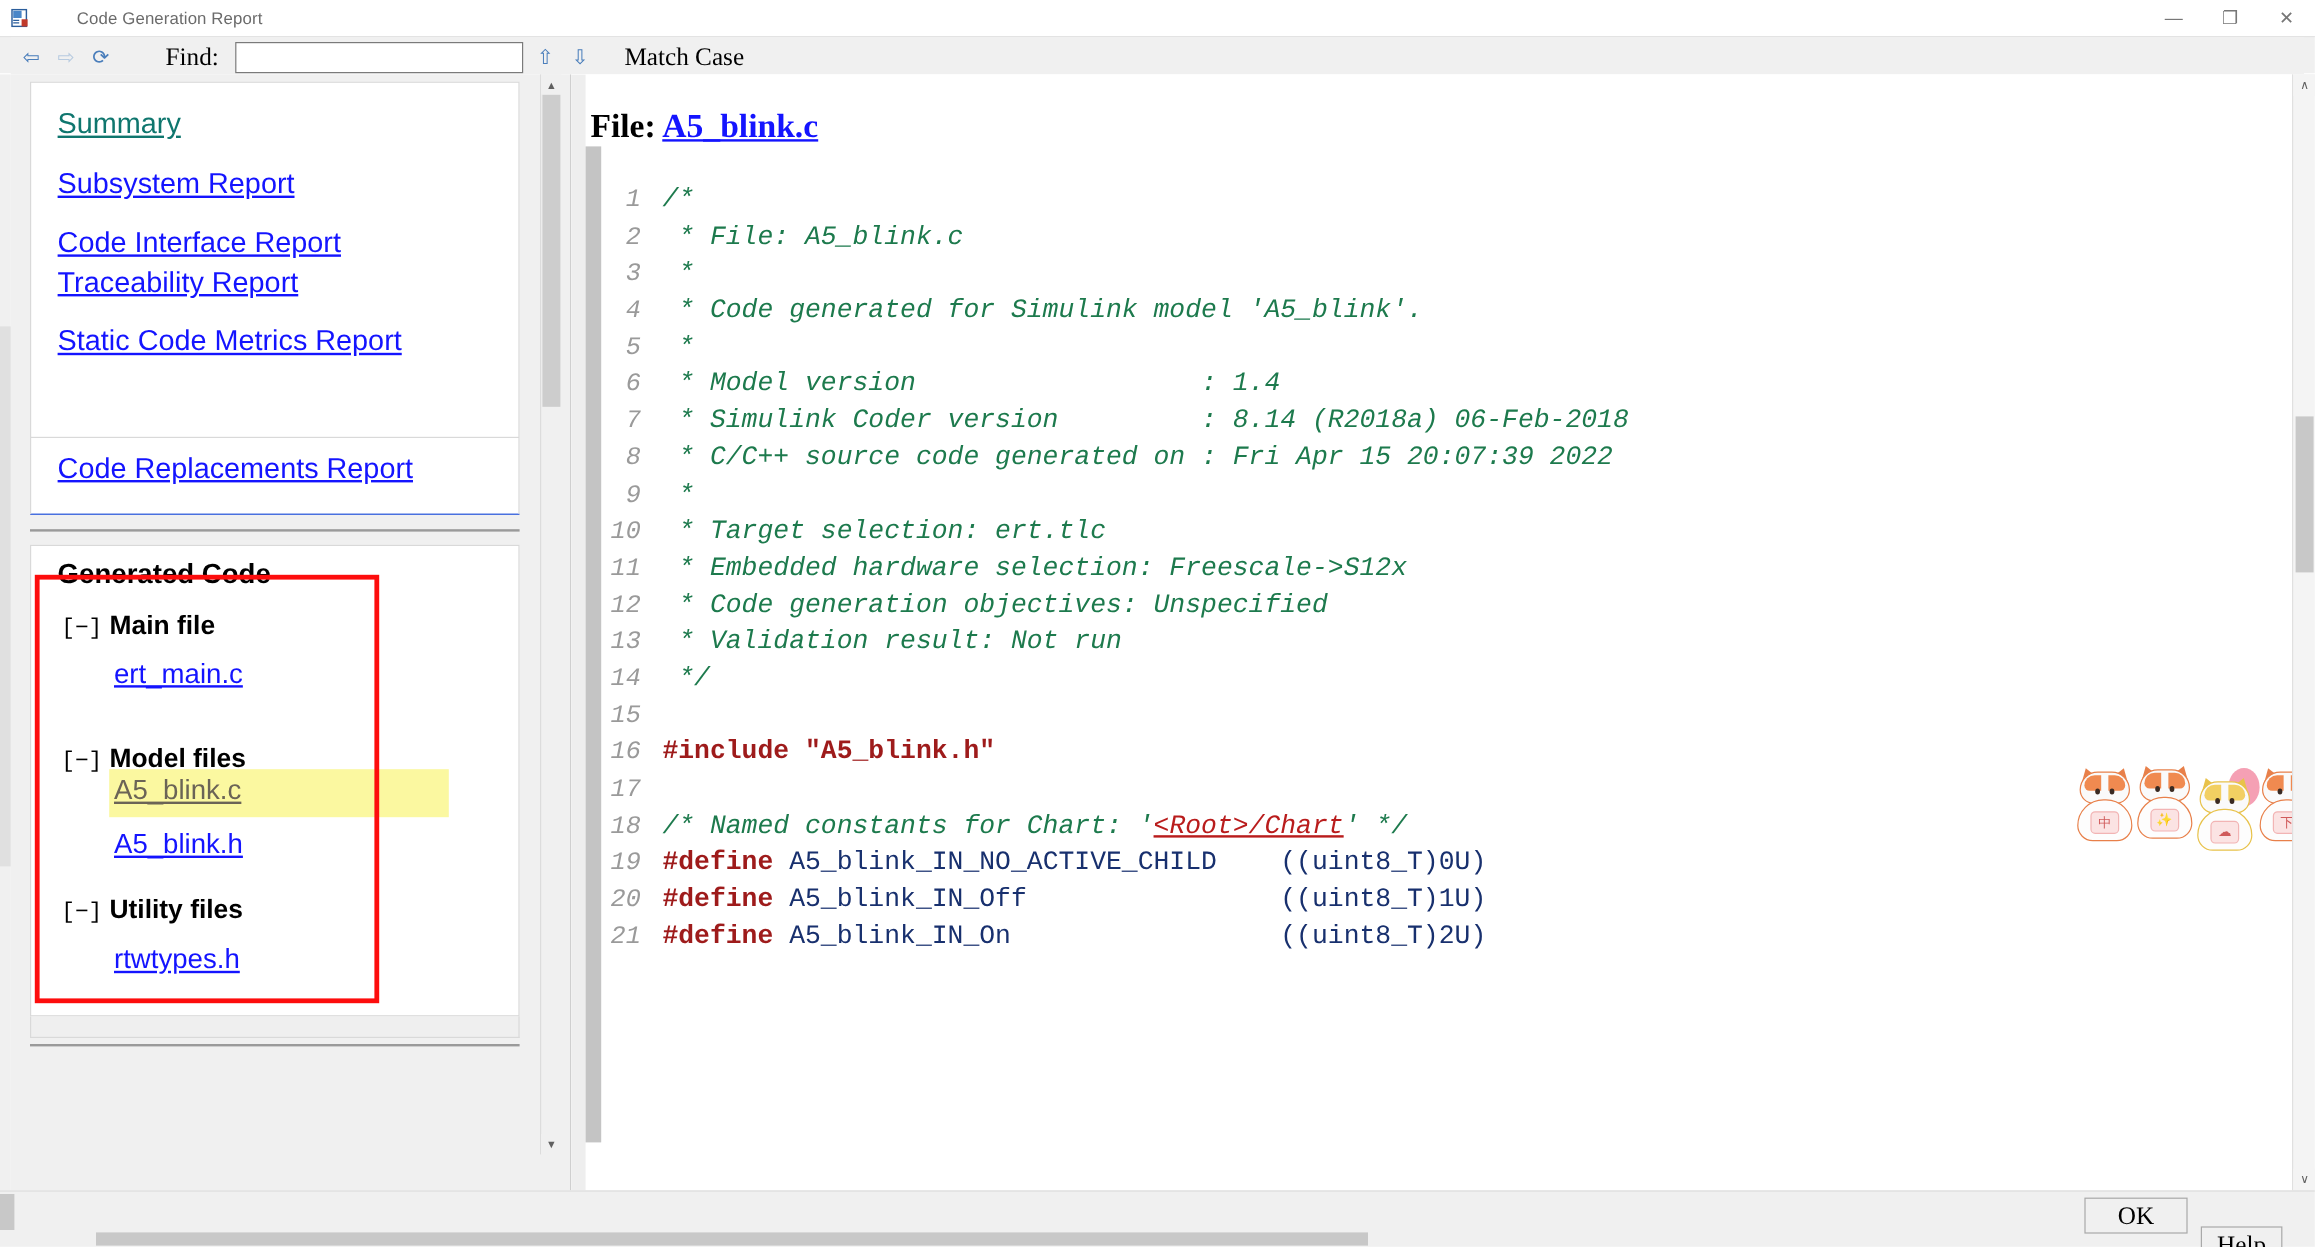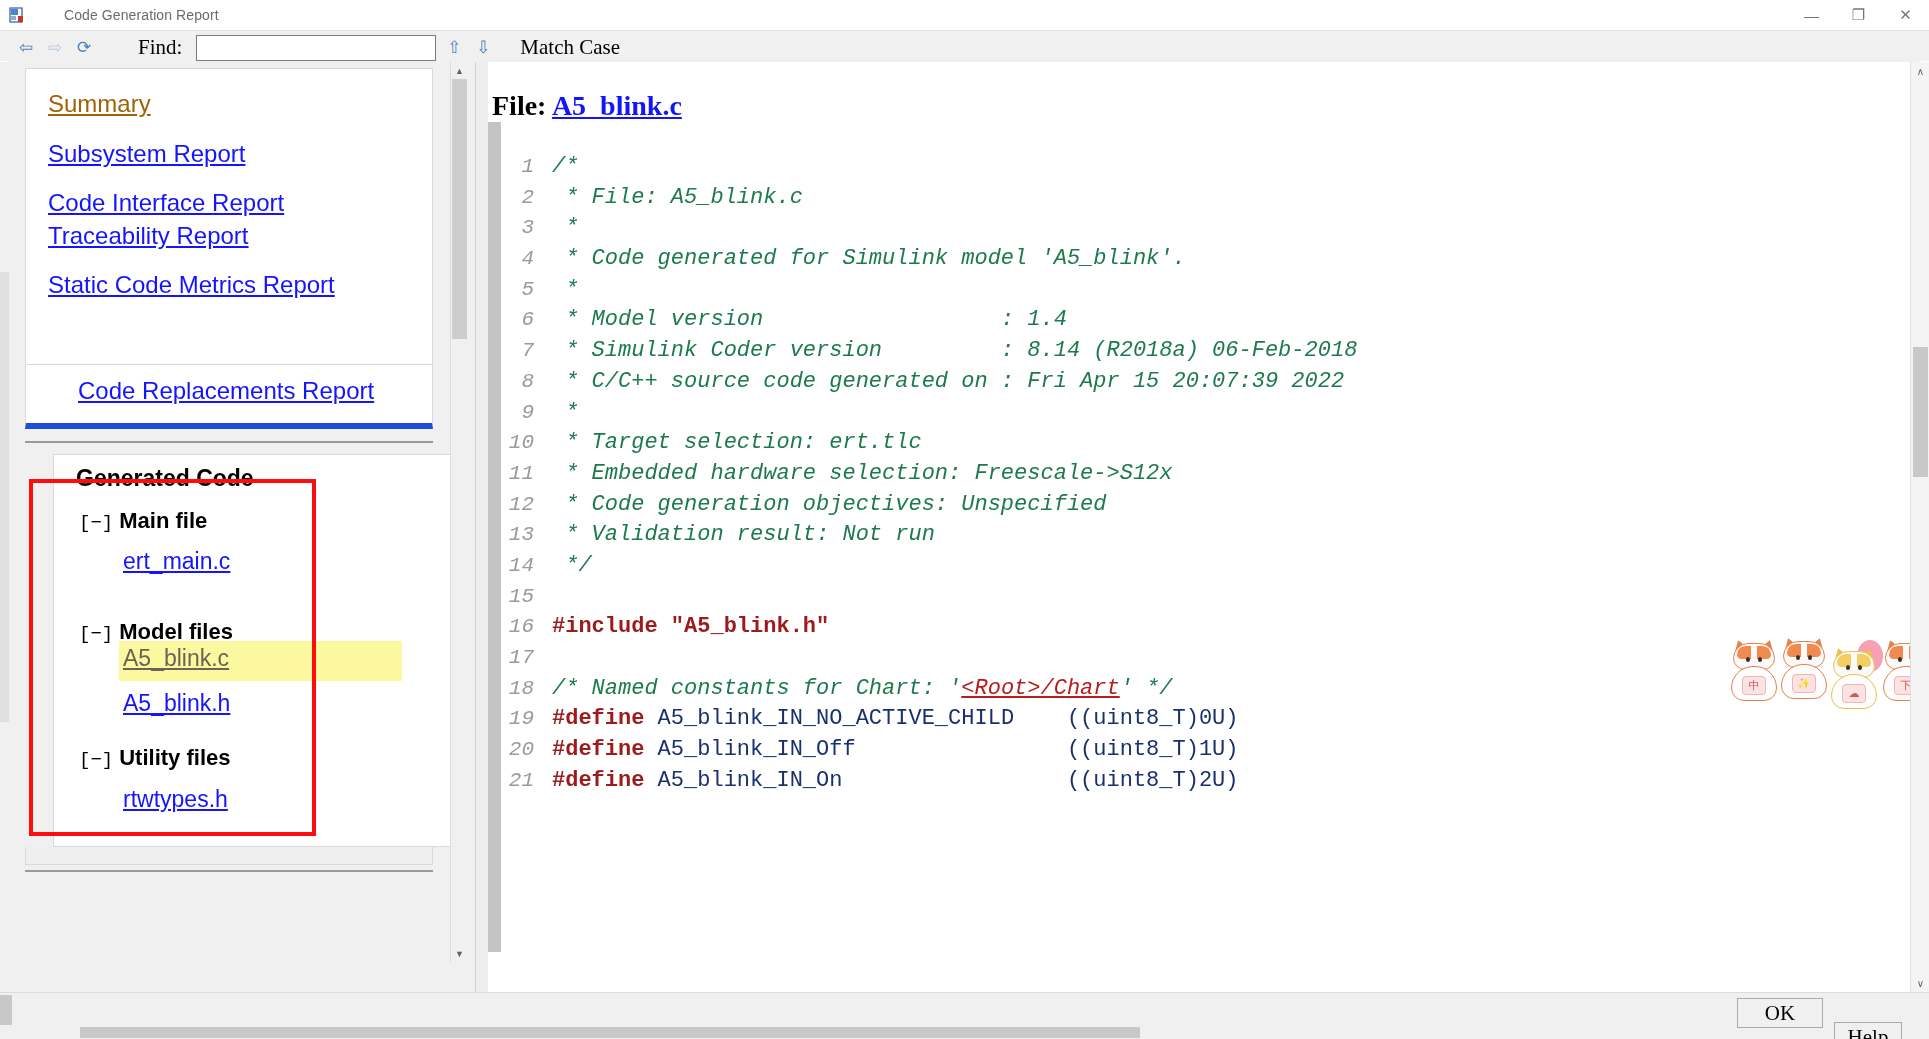--- a/index.html
+++ b/index.html
@@ -37,34 +37,34 @@
 
   
   #sidebar{ position:absolute; left:9px; top:0px; width:466px; height:930px;
     background:#f0f0f0; }
   #sidebar-scroll{ position:absolute; left:0; top:0; width:447px; height:900px; overflow:hidden; }
 
   .panel{ background:#ffffff; border:1px solid #d9d9d9; }
   #panel-reports{ position:absolute; left:16px; top:6px; width:408px; height:297px; }
   .report-link{ display:block; font-size:24px; color:#1414ff; text-decoration:underline;
     font-family:"Liberation Sans", sans-serif; margin-left:22px; line-height:1.0; }
-  #rl0{ margin-top:23px; color:#a16207; }
+  #rl0{ margin-top:23px; color:#0f766e; }
   #rl1{ margin-top:26px; }
   #rl2{ margin-top:25px; }
   #rl3{ margin-top:9px; }
   #rl4{ margin-top:25px; }
 
   #panel-crr{ position:absolute; left:16px; top:303px; width:408px; height:64px; background:#fff;
-    border-left:1px solid #d9d9d9; border-right:1px solid #d9d9d9; border-bottom:6px solid #1d4ed8;padding-left:30px;}
+    border-left:1px solid #d9d9d9; border-right:1px solid #d9d9d9; border-bottom:1px solid #1d4ed8;}
   #rl5{ margin-top:14px; }
 
   #sep-line{ position:absolute; left:16px; top:379px; width:408px; height:2px; background:#9a9a9a; }
 
   #panel-gen{ position:absolute; left:16px; top:392px; width:408px; height:393px;
-    background:#ffffff; border:1px solid #d9d9d9;margin-left:28px; }
+    background:#ffffff; border:1px solid #d9d9d9; }
   #gen-title{ position:absolute; left:22px; top:10px; font-size:23px; font-weight:bold; color:#000; }
   .group-row{ position:absolute; left:25px; font-size:22px; color:#000; white-space:nowrap; }
   .grp-bracket{ font-family:"Liberation Mono", monospace; font-size:19px; color:#000; }
   .grp-label{ font-weight:bold; font-size:22px; margin-left:6px; }
   .file-link{ position:absolute; left:69px; font-size:23px; color:#1414ff; text-decoration:underline;
     white-space:nowrap; }
   #g-main{ top:53px; }
   #f-ertmain{ top:93px; }
   #g-model{ top:164px; }
   #hl-row{ position:absolute; left:65px; top:186px; width:283px; height:40px; background:#fbf8a0; }

